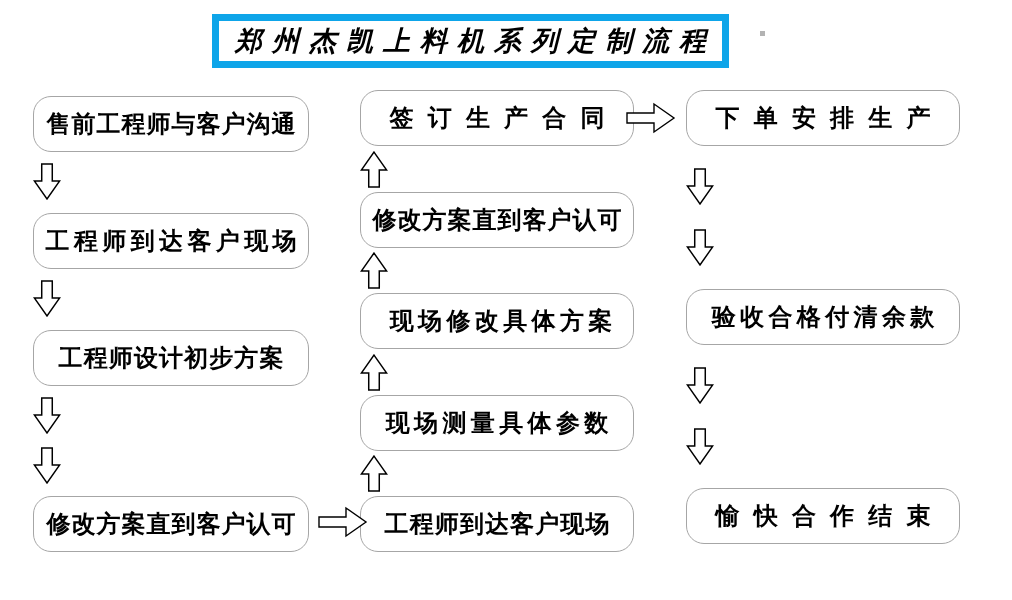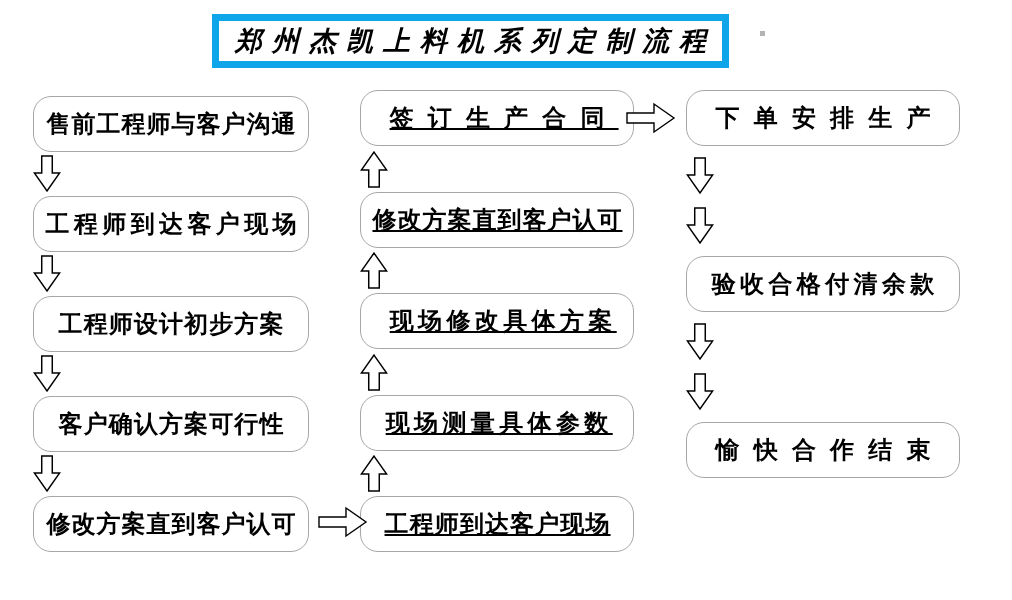--- a/index.html
+++ b/index.html
@@ -49,22 +49,22 @@
   }
   
   .col {
     position: absolute;
     display: flex;
     flex-direction: column;
     justify-content: space-between;
     align-items: flex-start;
   }
   .col-left   { left: 33px;  top: 96px; width: 276px; height: 456px; }
-  .col-middle { left: 360px; top: 90px; width: 274px; height: 462px; text-decoration: underline; }
-  .col-right  { left: 686px; top: 90px; width: 274px; height: 388px; }
+  .col-middle { left: 360px; top: 90px; width: 274px; height: 462px; }
+  .col-right  { left: 686px; top: 90px; width: 274px; height: 454px; }
   .box {
     width: 100%;
     height: 56px;
     border: 1px solid #a6a6a6;
     border-radius: 18px;
     background: #ffffff;
     display: flex;
     align-items: center;
     justify-content: center;
     box-sizing: border-box;
@@ -119,23 +119,20 @@
         </svg>
     </div>
     <div class="box">
       <span class="box-label" style="letter-spacing: 1.11111px; text-indent: 1.11111px;">工程师设计初步方案</span>
     </div>
     <div class="varrow">
       <svg width="28" height="38" viewBox="0 0 26 36">
           <path d="M8 1 H18 V17 H25 L13 34 L1 17 H8 Z" fill="#ffffff" stroke="#000000" stroke-width="1.4"></path>
         </svg>
     </div>
-    <div class="box">
-      <span class="box-label" style="letter-spacing: 1.11111px; text-indent: 1.11111px;">客户确认方案可行性</span>
-    </div>
     <div class="varrow">
       <svg width="28" height="38" viewBox="0 0 26 36">
           <path d="M8 1 H18 V17 H25 L13 34 L1 17 H8 Z" fill="#ffffff" stroke="#000000" stroke-width="1.4"></path>
         </svg>
     </div>
     <div class="box">
       <span class="box-label" style="letter-spacing: 1px; text-indent: 1px;">修改方案直到客户认可</span>
     </div>
   </div>
 

